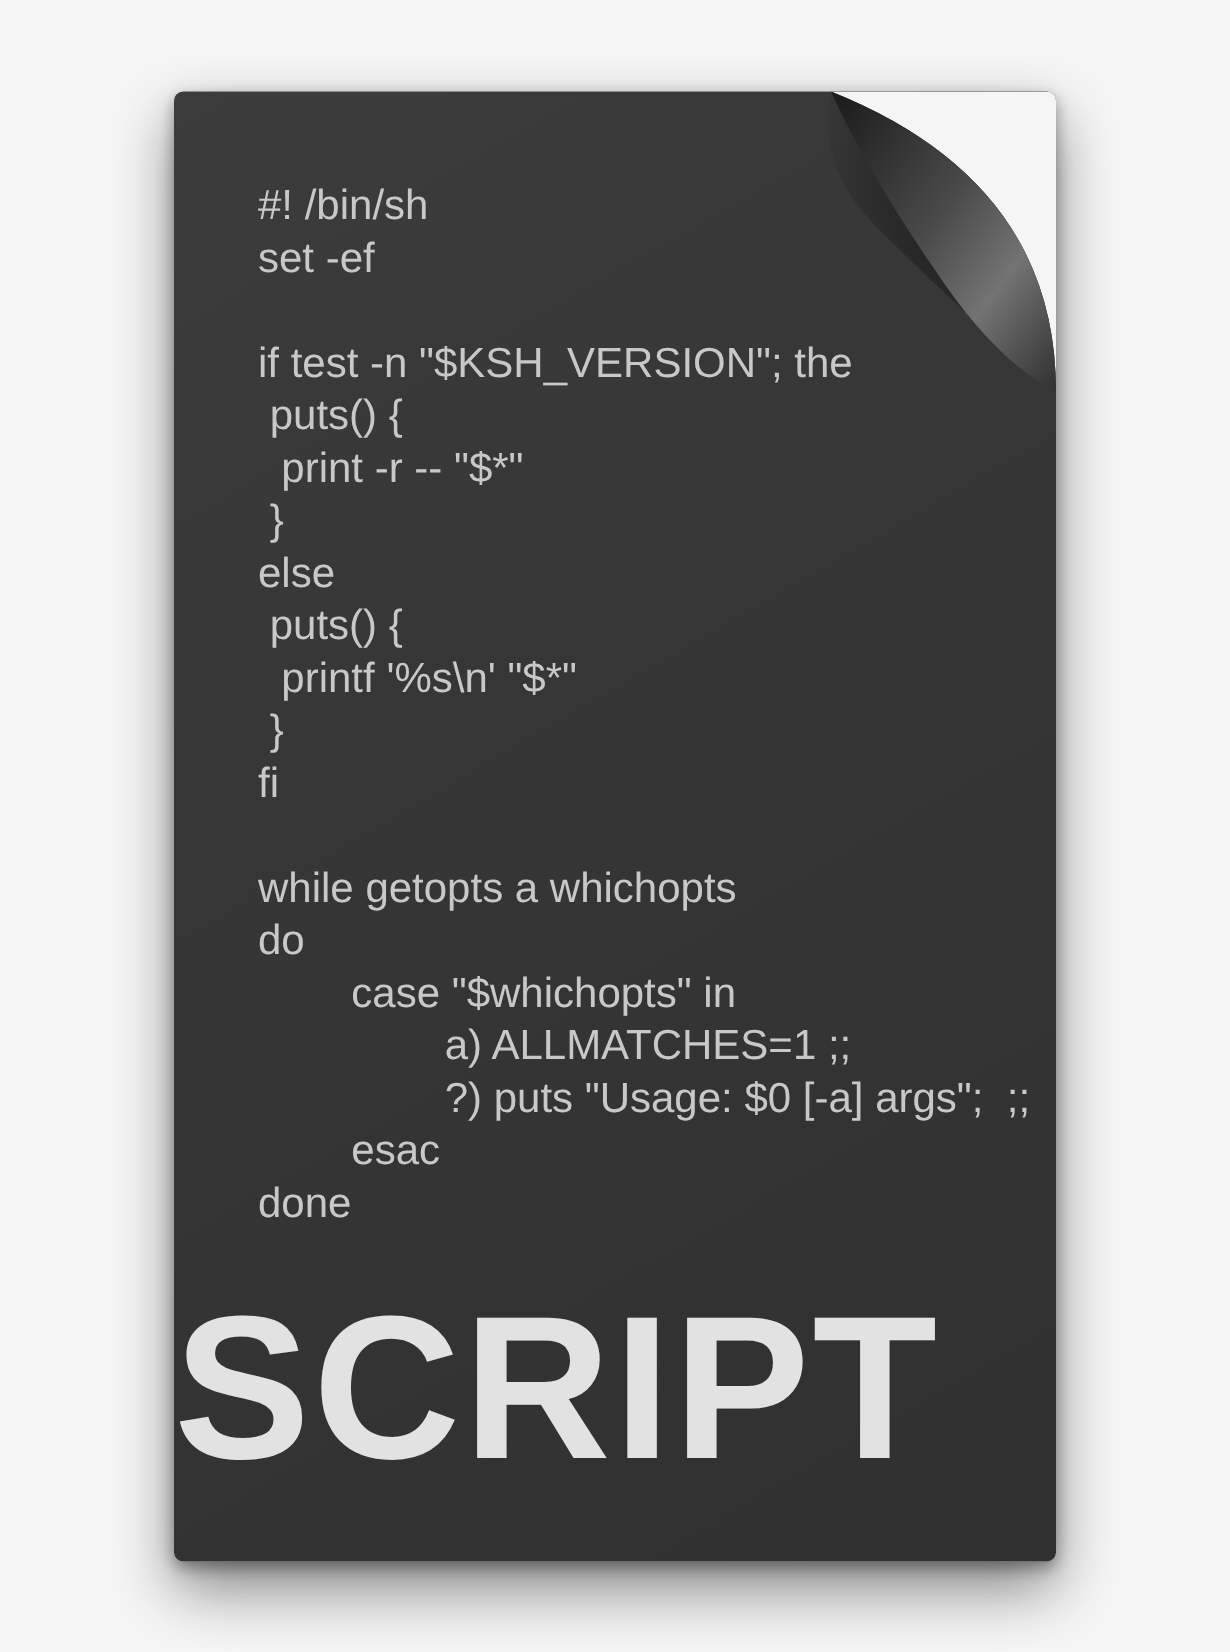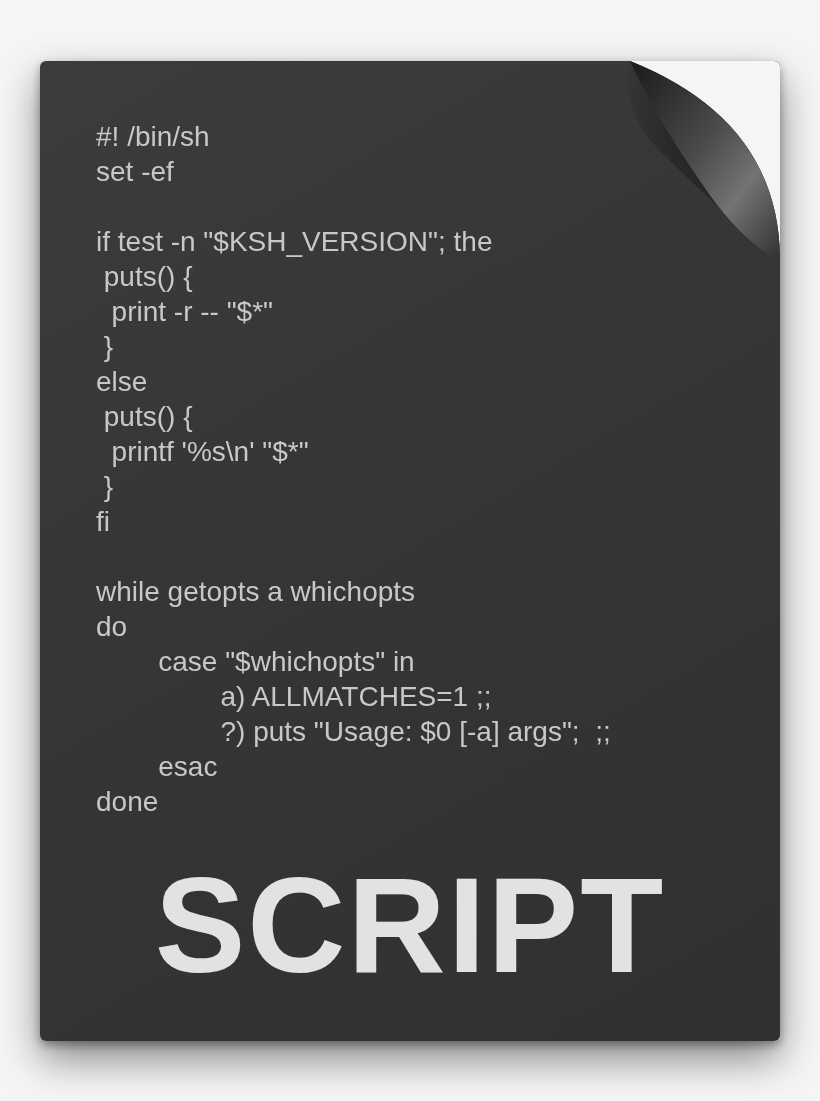--- a/index.html
+++ b/index.html
@@ -7,21 +7,21 @@
     width: 820px;
     height: 1101px;
     background: #f5f5f5;
     display: flex;
     align-items: center;
     justify-content: center;
     font-family: "Helvetica Neue", Helvetica, Arial, sans-serif;
   }
   .page {
     position: relative;
-    width: 740px;
+    width: 588px;
     height: 980px;
     background: linear-gradient(150deg, #3c3c3c 0%, #363636 40%, #303030 100%);
     border-radius: 6px;
     box-shadow: 0 18px 40px rgba(0,0,0,0.45), 0 4px 10px rgba(0,0,0,0.35);
     overflow: hidden;
   }
   .curl {
     position: absolute;
     top: 0;
     right: 0;
@@ -39,21 +39,20 @@
     line-height: 1.25;
     white-space: pre;
     font-family: "Helvetica Neue", Helvetica, Arial, sans-serif;
     font-weight: 400;
   }
   .label {
     position: absolute;
     bottom: 38px;
     left: 0;
     right: 0;
-    text-align: center;
     color: #e2e2e2;
     font-size: 136px;
     font-weight: 700;
     letter-spacing: 2px;
     font-family: "Helvetica Neue", Helvetica, Arial, sans-serif;
   }
 </style>
 </head>
 <body>
 

